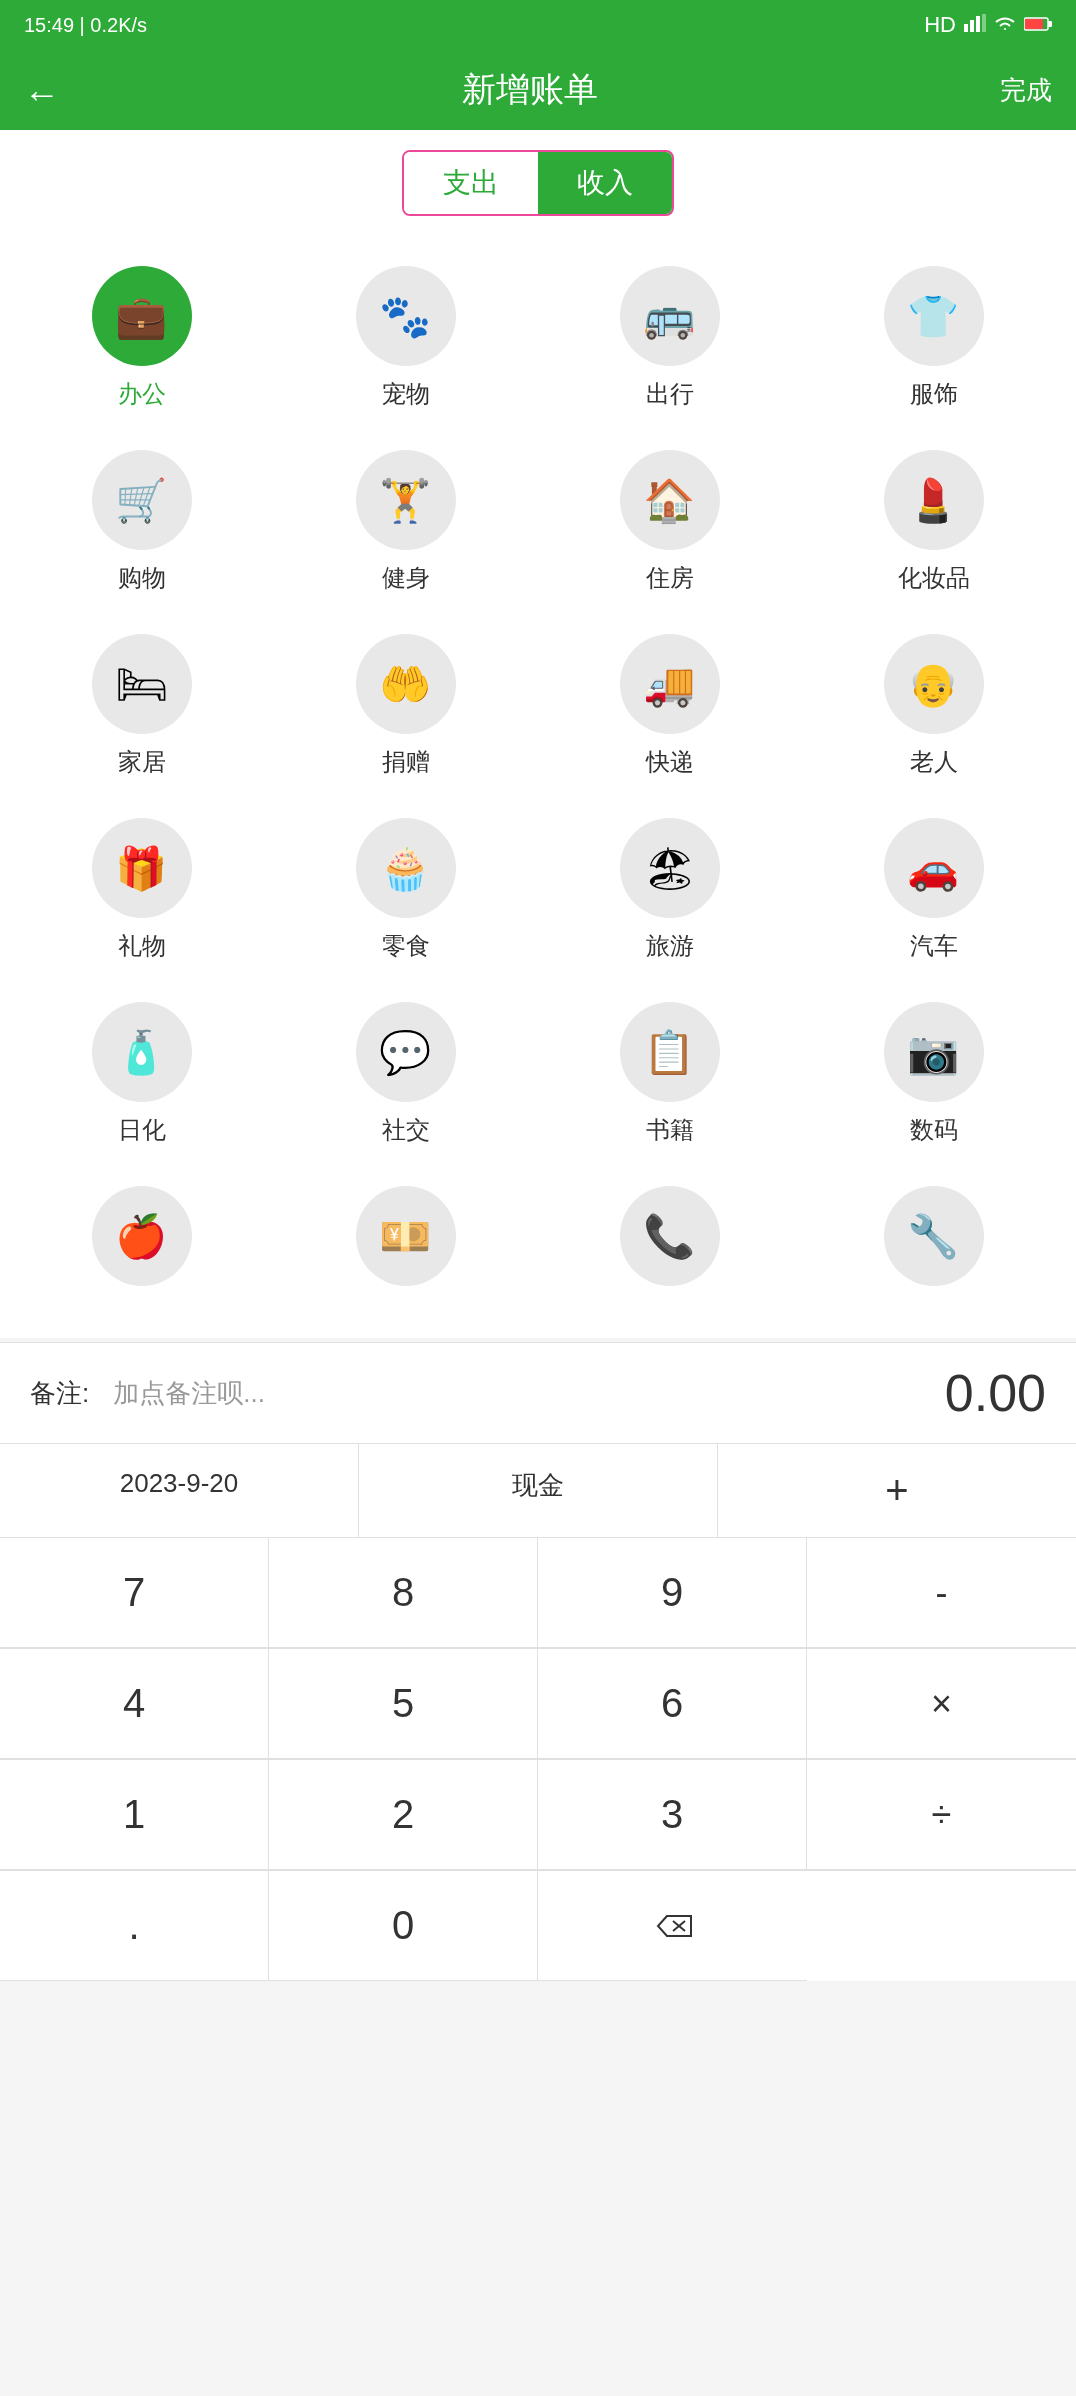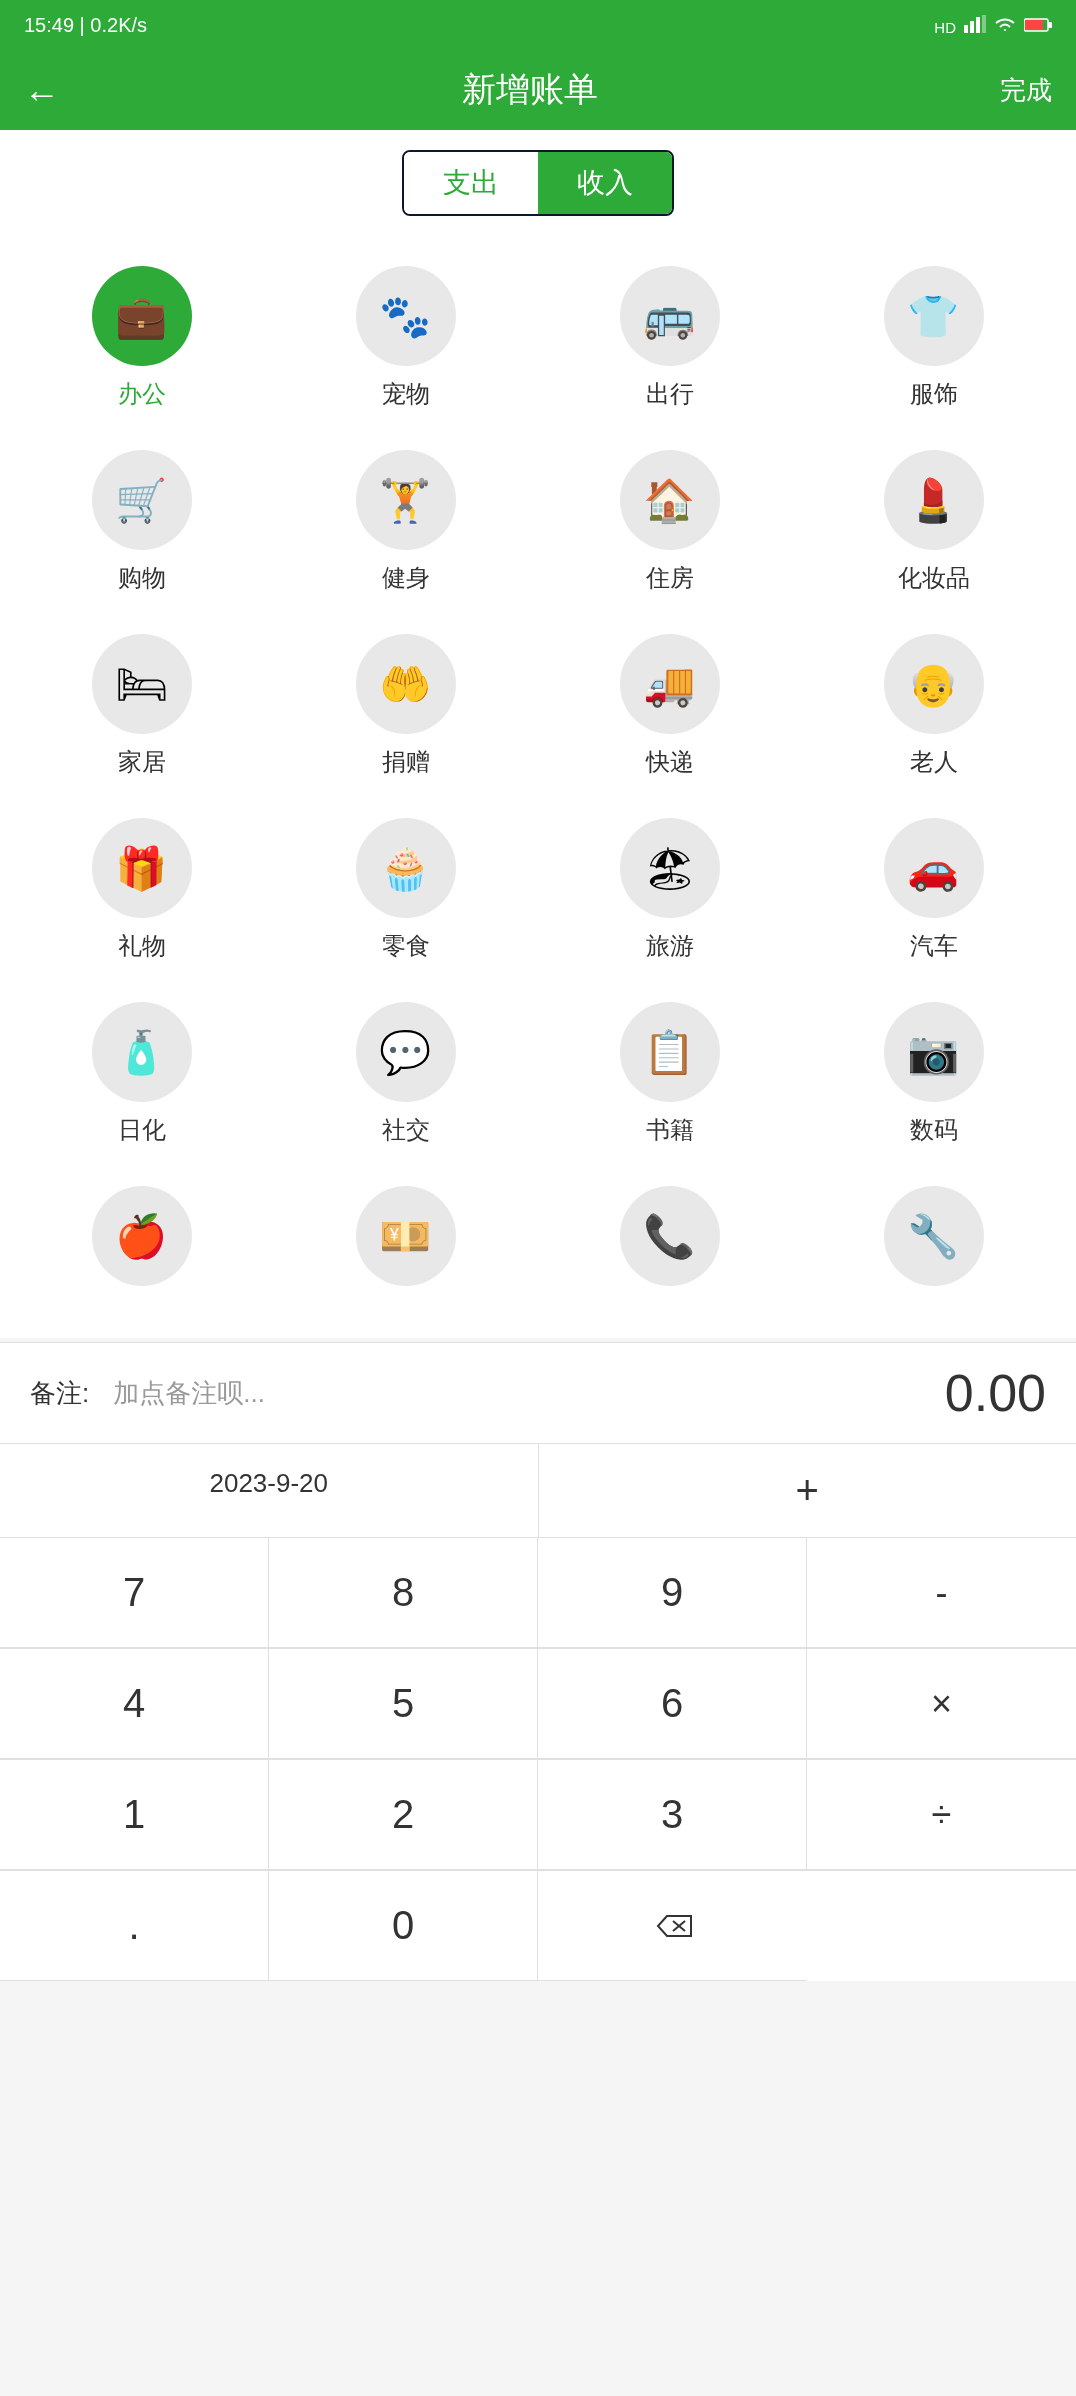--- a/index.html
+++ b/index.html
@@ -16,21 +16,21 @@
       background: #2daa38;
       color: white;
       display: flex;
       justify-content: space-between;
       align-items: center;
       padding: 8px 24px;
       height: 50px;
       font-size: 20px;
       font-weight: 500;
     }
-    .status-right { display: flex; align-items: flex-end; gap: 8px; font-size: 15px; }
+    .status-right { display: flex; align-items: flex-start; gap: 8px; font-size: 22px; }
 
     
     .header {
       background: #2daa38;
       color: white;
       display: flex;
       justify-content: space-between;
       align-items: center;
       padding: 0 24px;
       height: 80px;
@@ -41,21 +41,21 @@
 
     
     .tab-container {
       background: white;
       display: flex;
       justify-content: center;
       padding: 20px 0 10px 0;
     }
     .tab-switcher {
       display: flex;
-      border: 2px solid #0f172a;
+      border: 2px solid #ec4899;
       border-radius: 8px;
       overflow: hidden;
       width: 272px;
     }
     .tab-item {
       flex: 1;
       text-align: center;
       padding: 12px 0;
       font-size: 28px;
       cursor: pointer;
@@ -334,20 +334,21 @@
     <span class="remark-label">备注:</span>
     <span class="remark-text">加点备注呗...</span>
   </div>
   <span class="amount-display">0.00</span>
 </div>
 
 <div class="keypad-container">
 
   <div class="keypad-info-row">
     <div class="keypad-info-cell">2023-9-20</div>
+    <div class="keypad-info-cell">现金</div>
     <div class="keypad-info-cell plus-cell">+</div>
   </div>
 
   <div class="keypad-row">
     <button class="key-btn">
         <span>7</span>
       </button>
     <button class="key-btn">
         <span>8</span>
       </button>

